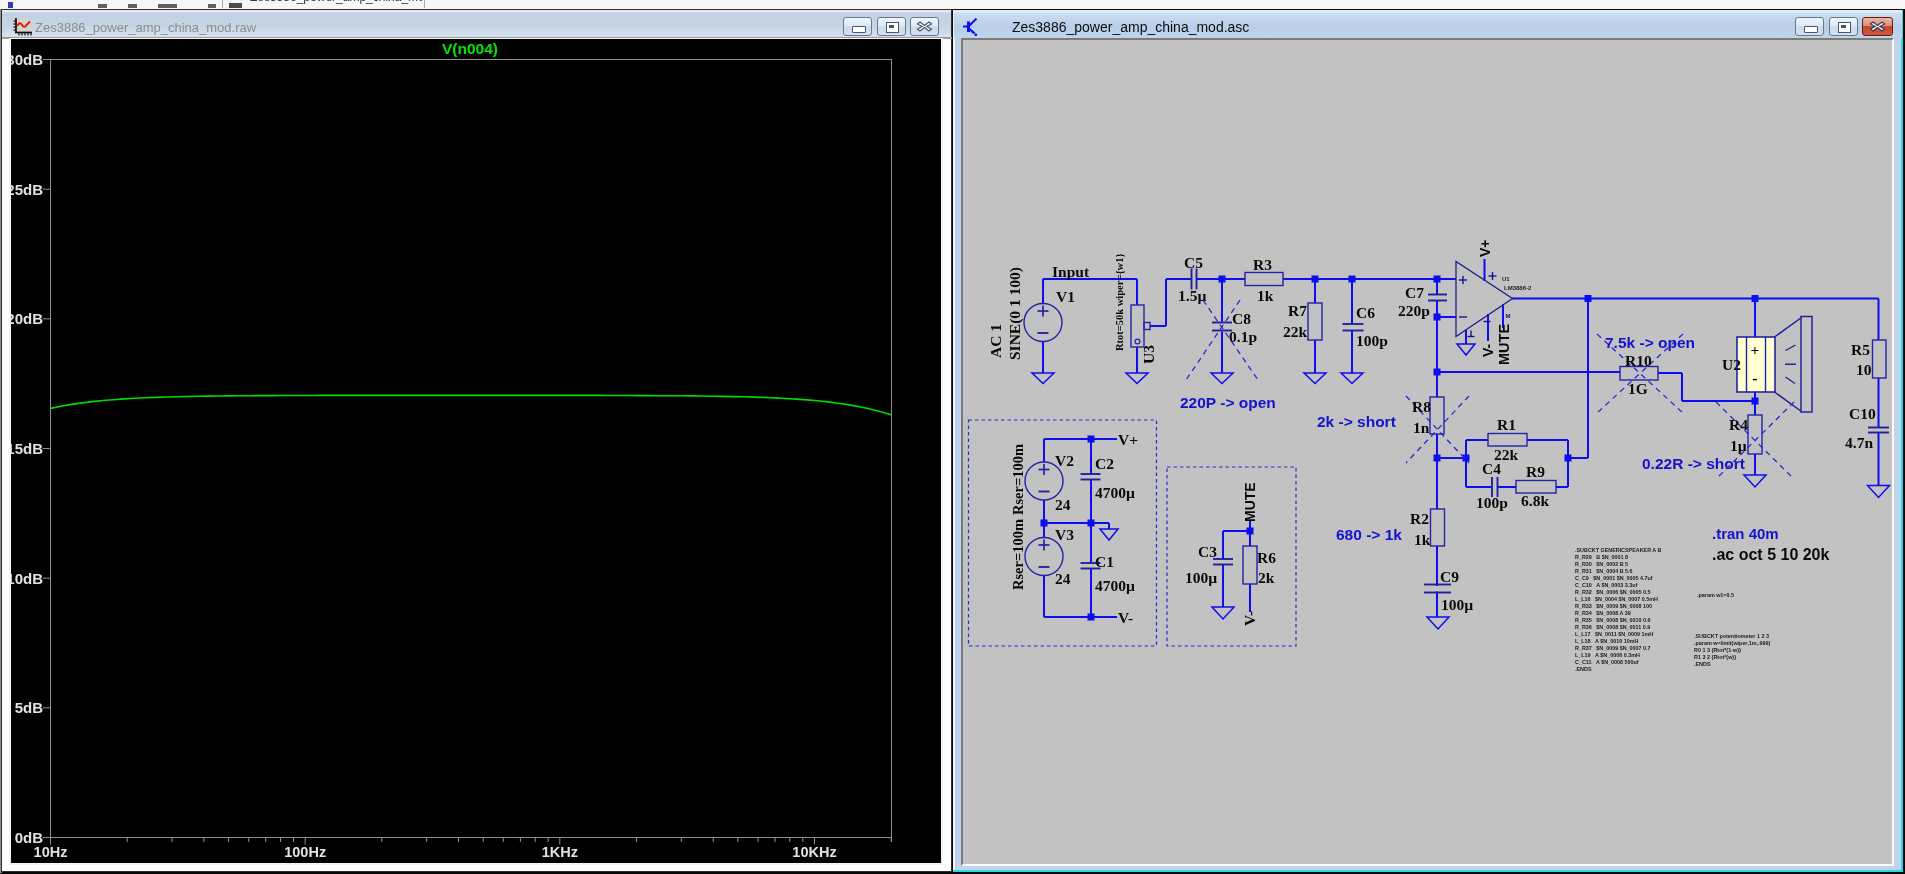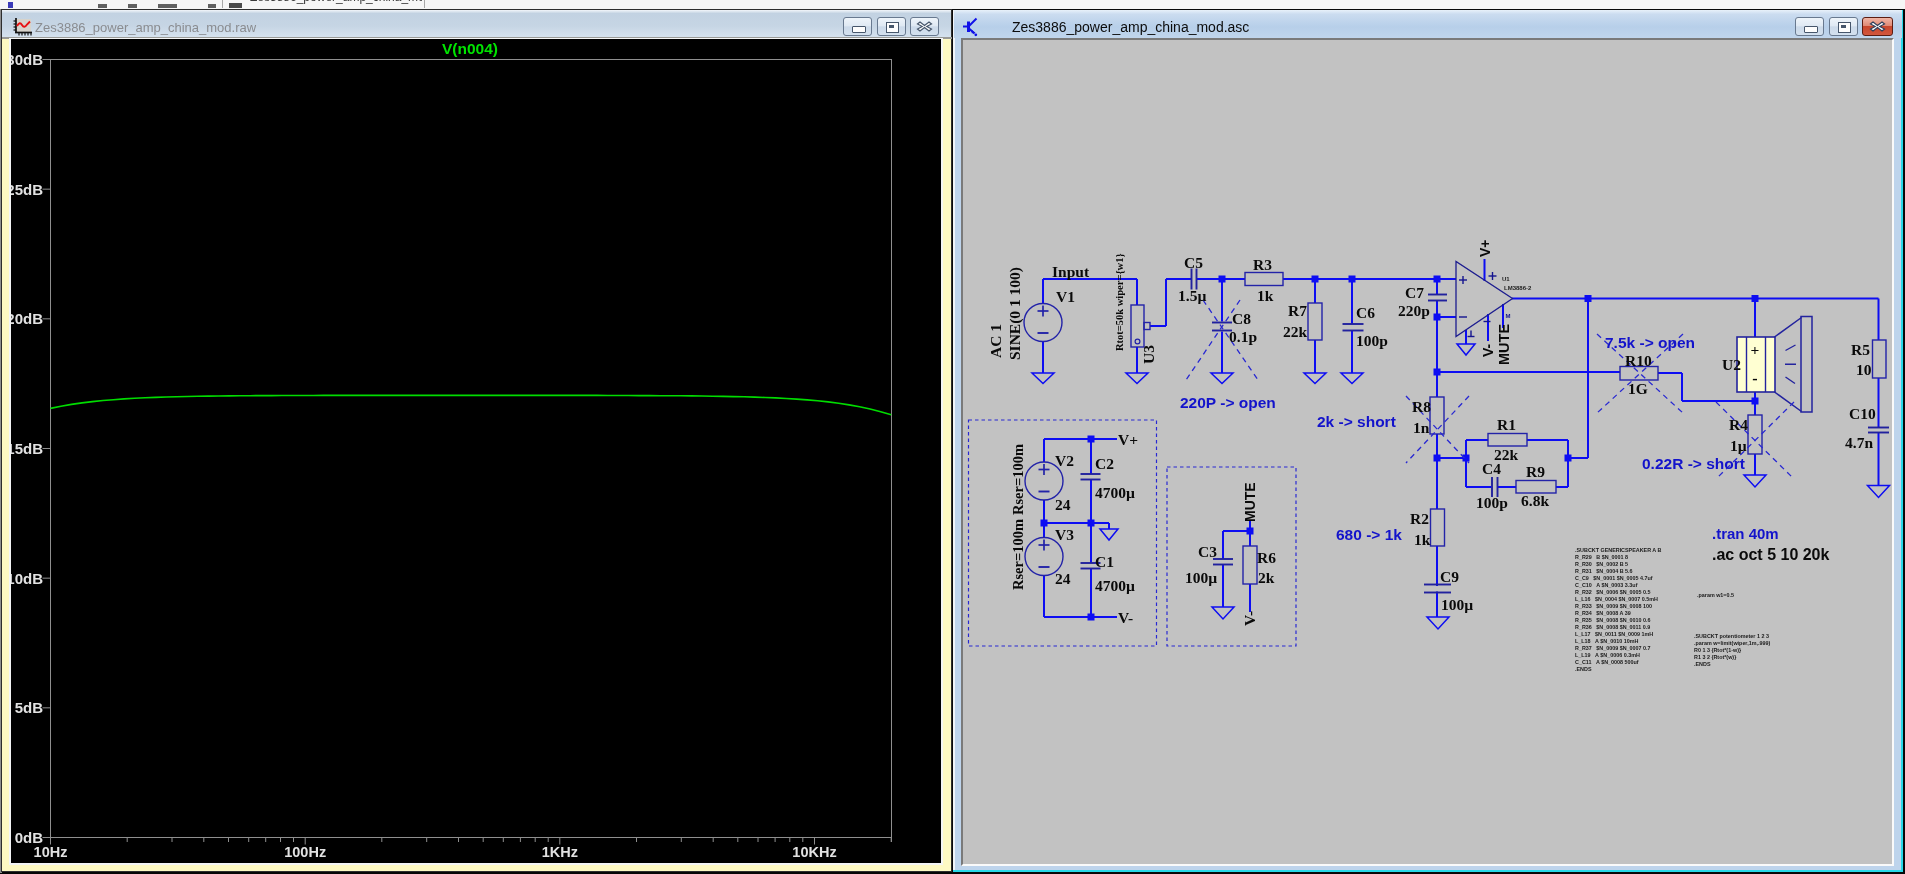--- a/index.html
+++ b/index.html
@@ -18,21 +18,21 @@
       <div style="position:absolute;top:-10px;left:0;font:12px 'Liberation Sans';color:#3a3a3a;white-space:nowrap;">Zes3886_power_amp_china_mod.asc</div>
     </div>
 <div class="abs" style="left:8px;top:2px;width:5px;height:6px;background:#3a3ab8;"></div>
 <div class="abs" style="left:98px;top:4px;width:9px;height:4px;background:#606060;"></div>
 <div class="abs" style="left:128px;top:4px;width:9px;height:4px;background:#606060;"></div>
 <div class="abs" style="left:158px;top:4px;width:19px;height:4px;background:#606060;"></div>
 <div class="abs" style="left:208px;top:4px;width:8px;height:4px;background:#606060;"></div>
 
 <div class="abs" style="left:0;top:9px;width:2px;height:864px;background:#8e8e8e;"></div>
 
-<div class="abs" style="left:1px;top:9px;width:951px;height:863px;background:#fef9c3;border:1px solid #2e2e2e;box-sizing:border-box;">
+<div class="abs" style="left:1px;top:9px;width:951px;height:863px;background:#ffffff;border:1px solid #2e2e2e;box-sizing:border-box;">
 
   <div class="abs" style="left:0;top:0;width:100%;height:29px;background:linear-gradient(#f2f6fa,#c2d2e2 12%,#c6d5e4 55%,#d8e4f0 100%);"></div>
 
   <svg class="abs" style="left:11px;top:8px;" width="20" height="18" viewBox="0 0 20 18">
     <rect x="3" y="1" width="15" height="13" fill="#d7d3cb"></rect>
     <line x1="3" y1="0" x2="3" y2="15" stroke="#111" stroke-width="1.7"></line>
     <line x1="2" y1="14.5" x2="19" y2="14.5" stroke="#111" stroke-width="1.7"></line>
     <line x1="0.5" y1="3" x2="3" y2="3" stroke="#111" stroke-width="1.2"></line>
         <line x1="0.5" y1="6" x2="3" y2="6" stroke="#111" stroke-width="1.2"></line>
         <line x1="0.5" y1="9" x2="3" y2="9" stroke="#111" stroke-width="1.2"></line>

